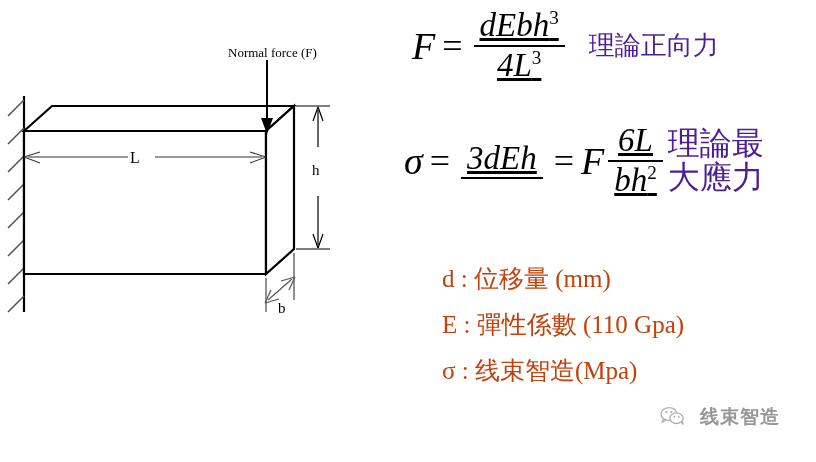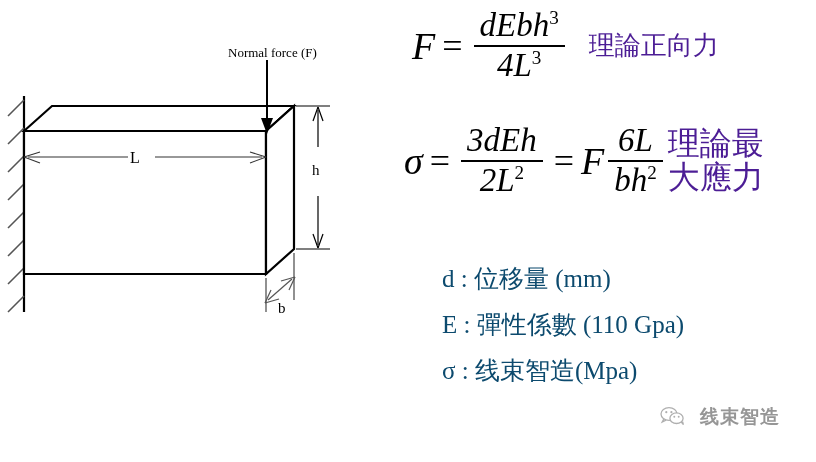--- a/index.html
+++ b/index.html
@@ -72,20 +72,21 @@
     vertical-align: middle;
     margin: 0 4px;
   }
   .frac .num, .frac .den {
     font-family: "Liberation Serif", "DejaVu Serif", serif;
     font-style: italic;
     font-size: 33px;
     line-height: 1.08;
     padding: 0 6px;
     white-space: nowrap;
+    text-decoration: underline;
   }
   .frac .bar {
     width: 100%;
     height: 2px;
     background: #000000;
     margin: 1px 0;
   }
   sup.exp {
     font-size: 0.58em;
     vertical-align: super;
@@ -119,21 +120,21 @@
     left: 42px;
     top: 266px;
     width: 360px;
   }
   .legend-item {
     font-family: "Liberation Serif", "DejaVu Serif", serif;
     font-size: 25px;
     line-height: 1;
     margin-bottom: 21px;
     white-space: nowrap;
-    color: #0c4a6e;
+    color: #c2410c;
   }
 
   
   #watermark {
     position: absolute;
     left: 660px;
     top: 404px;
     display: flex;
     align-items: flex-end;
     gap: 14px;
@@ -226,21 +227,20 @@
       </span>
       <span class="cjk-note" id="note-normal-force">理論正向力</span>
     </div>
 
     <div class="eq-row" id="eq-stress">
       <span class="sym-sigma">σ</span>
       <span class="op">=</span>
       <span class="frac">
         <span class="num">3dEh</span>
         <span class="bar"></span>
-        <span class="den"><span>2L</span><sup class="exp">2</sup></span>
       </span>
       <span class="op">=</span>
       <span class="math">F</span>
       <span class="frac">
         <span class="num">6L</span>
         <span class="bar"></span>
         <span class="den"><span>bh</span><sup class="exp">2</sup></span>
       </span>
       <span class="cjk-note" id="note-max-stress">
         <span>理論最</span>

